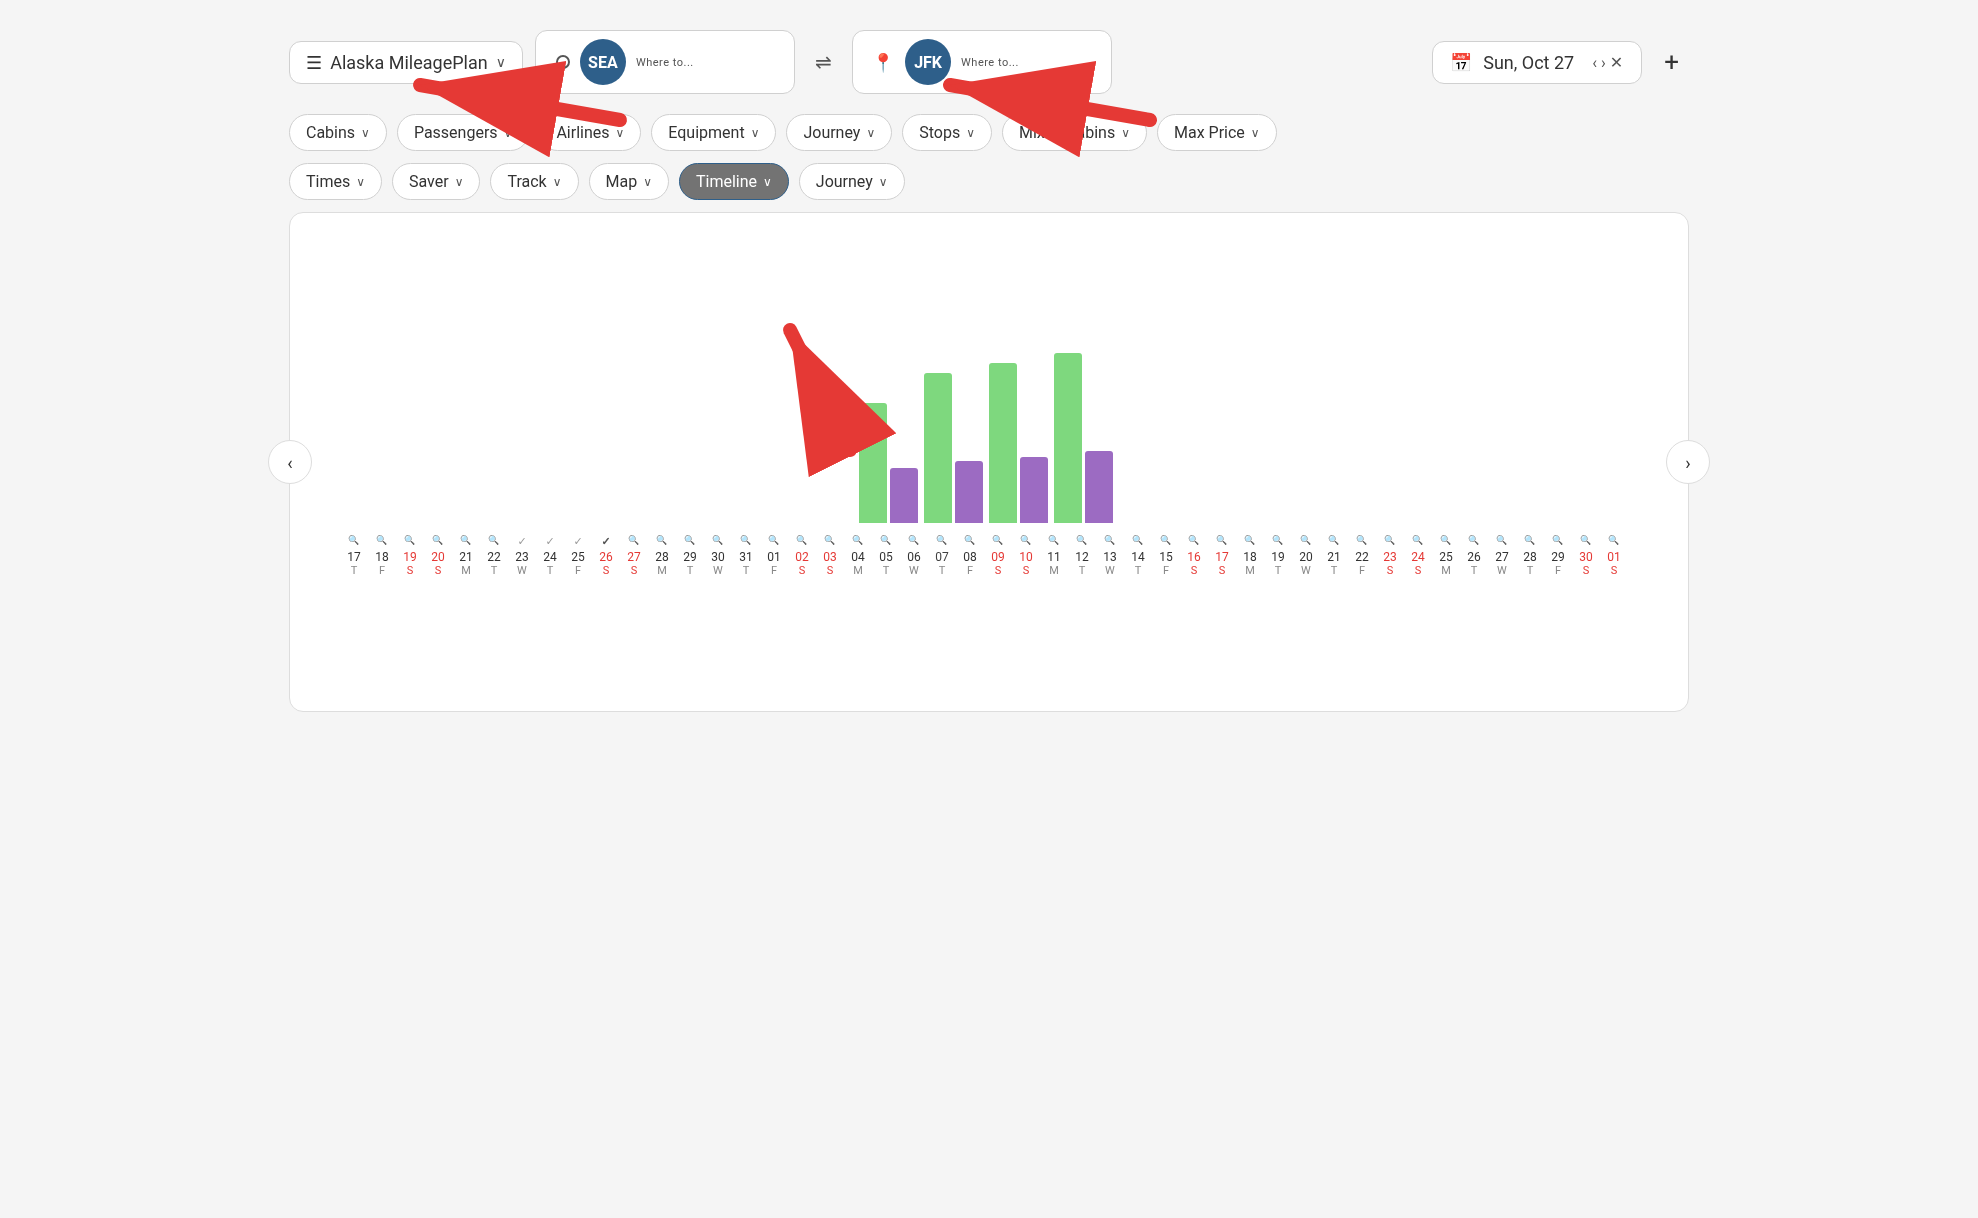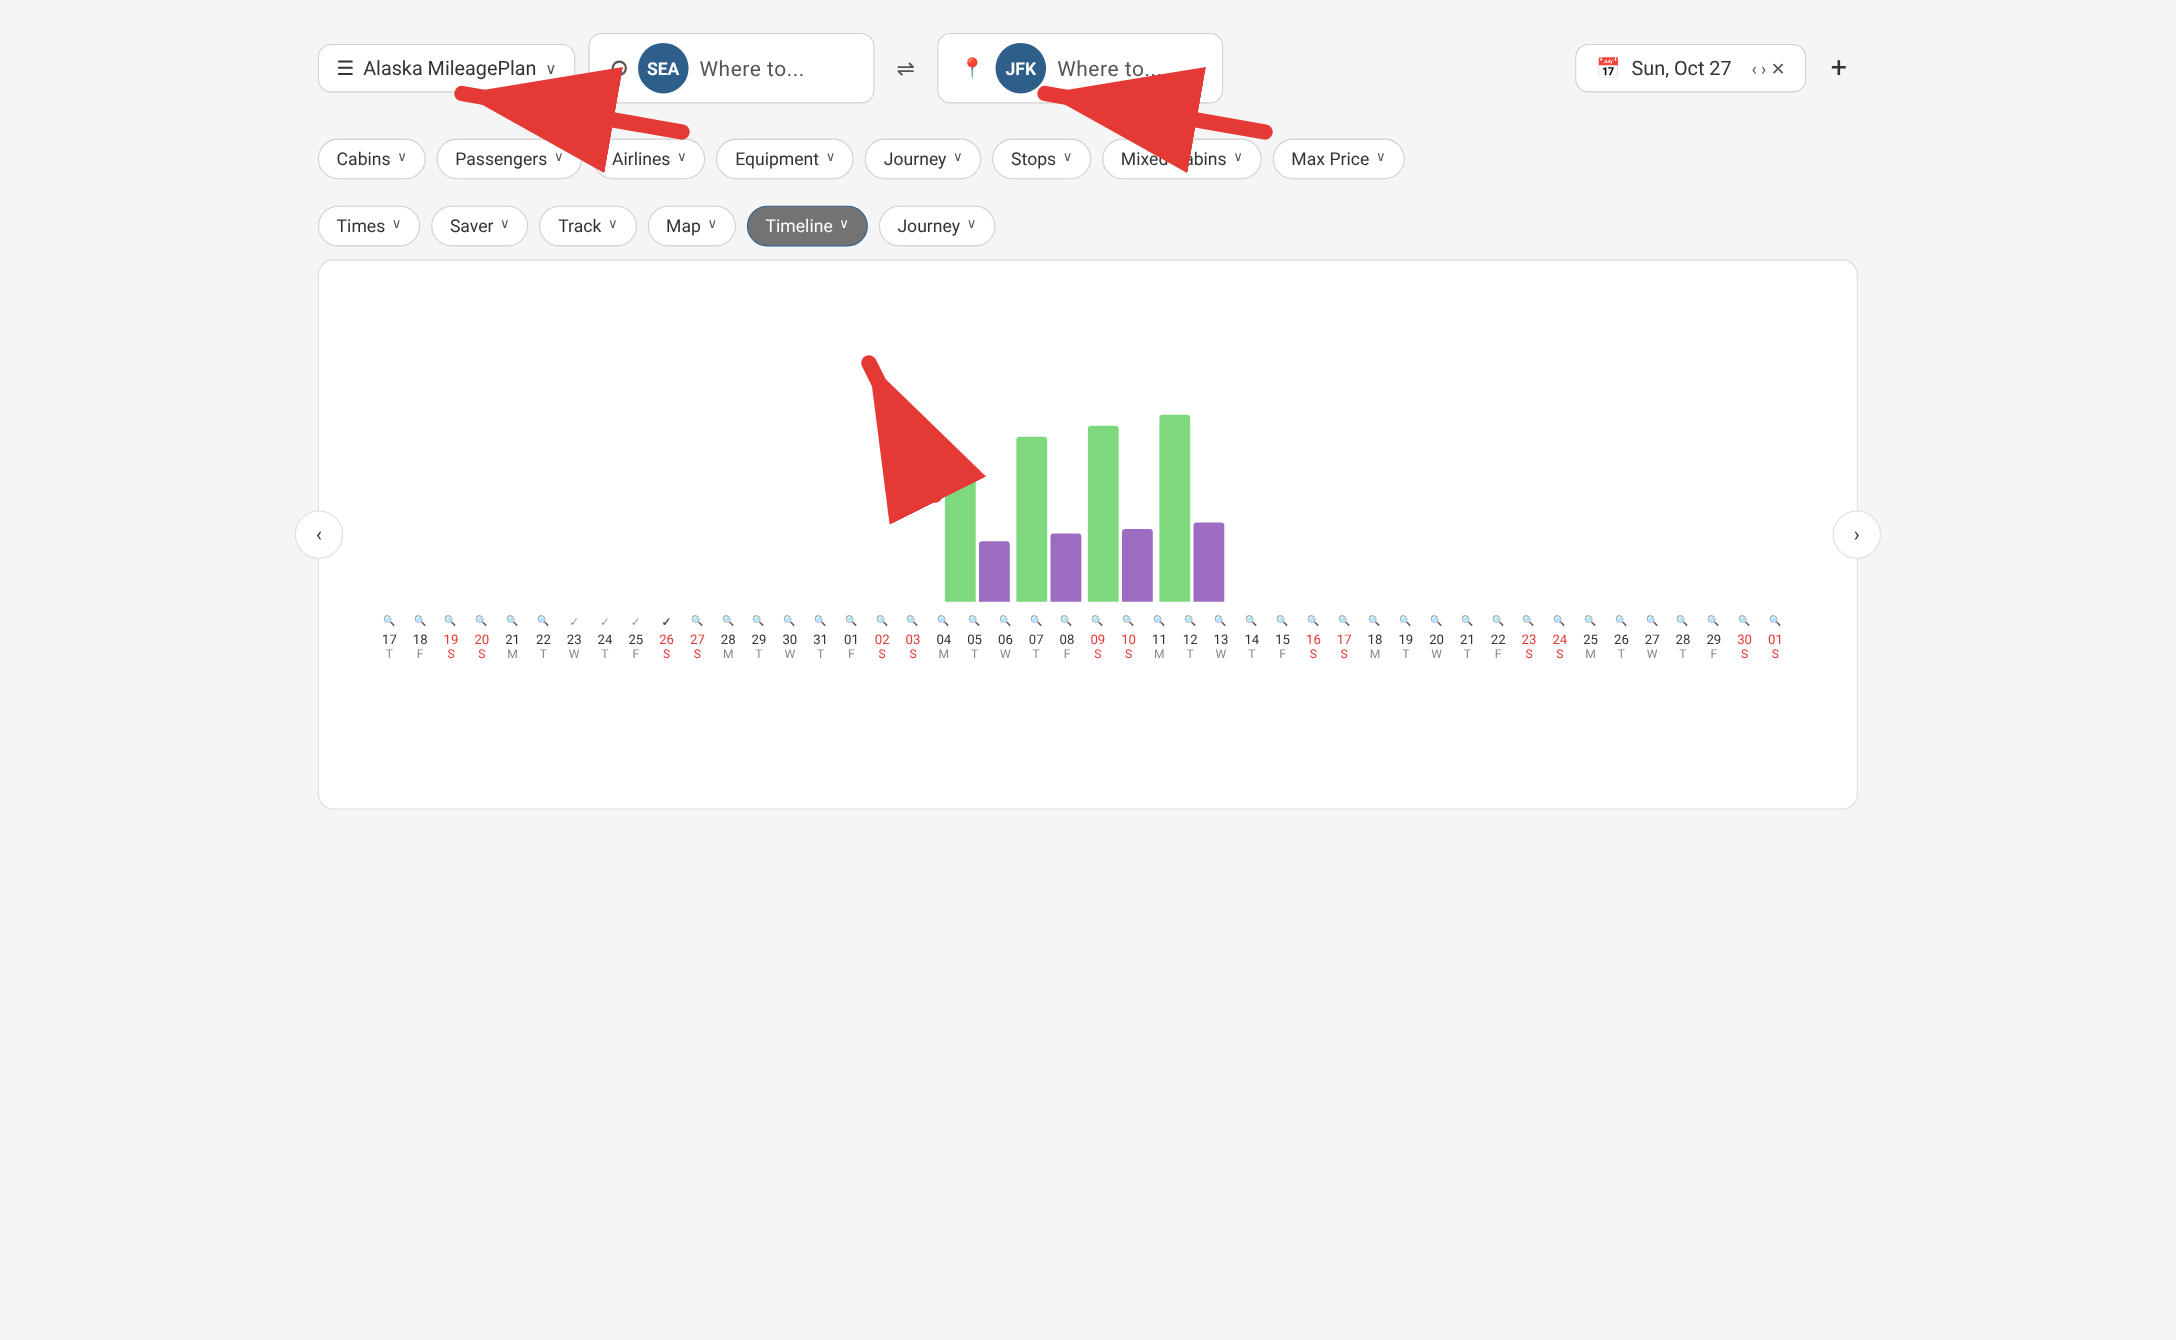--- a/index.html
+++ b/index.html
@@ -63,21 +63,21 @@
       width: 46px;
       height: 46px;
       display: flex;
       align-items: center;
       justify-content: center;
       font-size: 16px;
       font-weight: 700;
     }
 
     .airport-text {
-      font-size: 19px;
+      font-size: 11px;
       color: #555;
       letter-spacing: 0.5px;
     }
 
     .swap-btn {
       display: flex;
       align-items: center;
       justify-content: center;
       font-size: 20px;
       color: #555;
@@ -132,30 +132,30 @@
     .filter-row {
       display: flex;
       align-items: center;
       gap: 10px;
       margin-bottom: 12px;
       flex-wrap: wrap;
     }
 
     .filter-btn {
       display: flex;
+      align-items: center;
       gap: 6px;
       border: 1.5px solid #d0d0d0;
       border-radius: 20px;
       padding: 8px 16px;
       background: white;
       cursor: pointer;
       font-size: 16px;
       color: #333;
       white-space: nowrap;
-      margin-top: 12px;
     }
 
     .filter-btn .chevron {
       font-size: 12px;
       color: #555;
     }
 
     .filter-btn.active {
       background: #737373;
       color: white;

